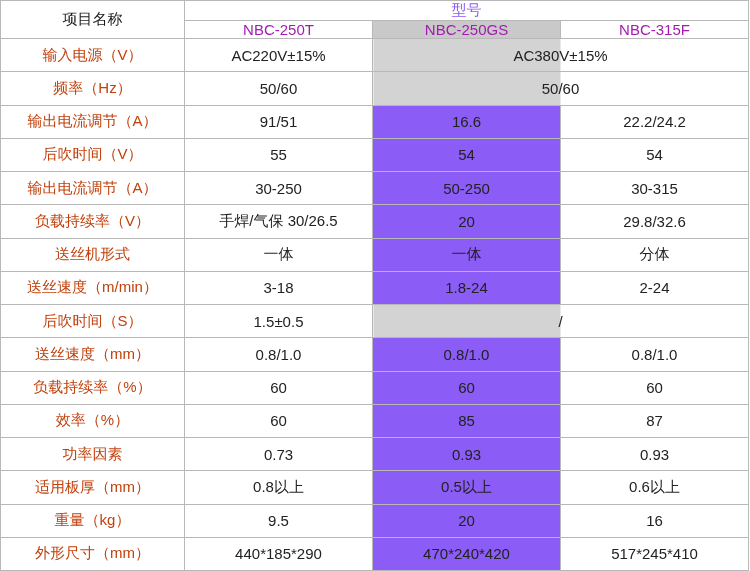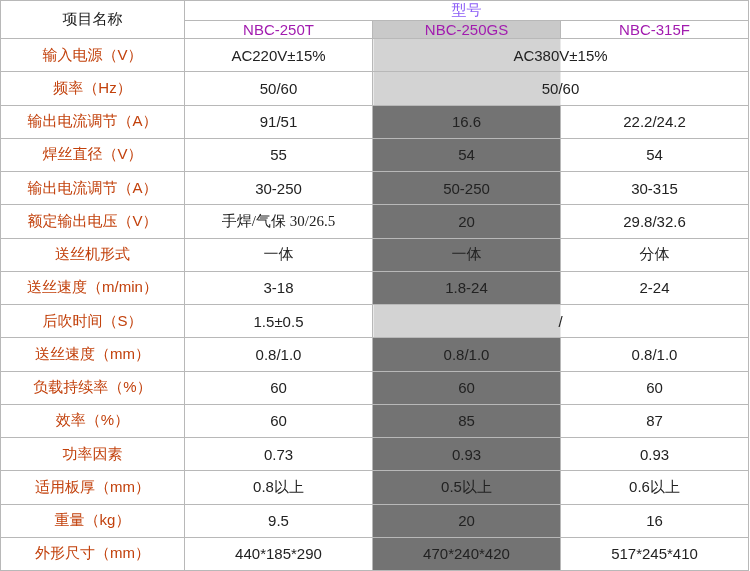--- a/index.html
+++ b/index.html
@@ -47,30 +47,30 @@
     font-weight: bold;
     font-size: 17px;
   }
   .row-label {
     text-align: left;
     padding-left: 14px;
     font-size: 15px;
     color: #c2410c;
   }
   .shaded {
-    background: #737373;
+    background: #8b5cf6;
   }
   .hdr-shaded {
     background: #c9c9c9;
   }
   .merged-2-3 {
     
     background: linear-gradient(to right, #d3d3d3 0%, #d3d3d3 50%, #ffffff 50%, #ffffff 100%);
   }
-  .small-txt { font-size: 14px; font-family: Liberation Serif, serif; }
+  .small-txt { font-size: 14px; }
 </style>
 </head>
 <body>
 
 <table id="spec-table">
   <colgroup>
     <col class="col-item">
     <col class="col-model">
     <col class="col-model">
     <col class="col-model">
@@ -97,33 +97,33 @@
         <td>50/60</td>
         <td colspan="2" class="merged-2-3">50/60</td>
       </tr>
       <tr>
         <td class="row-label">输出电流调节（A）</td>
         <td>91/51</td>
         <td class="shaded">16.6</td>
         <td>22.2/24.2</td>
       </tr>
       <tr>
-        <td class="row-label">焊丝直径（V）</td>
+        <td class="row-label">后吹时间（V）</td>
         <td>55</td>
         <td class="shaded">54</td>
         <td>54</td>
       </tr>
       <tr>
         <td class="row-label">输出电流调节（A）</td>
         <td>30-250</td>
         <td class="shaded">50-250</td>
         <td>30-315</td>
       </tr>
       <tr>
-        <td class="row-label">额定输出电压（V）</td>
+        <td class="row-label">负载持续率（V）</td>
         <td class="small-txt">手焊/气保 30/26.5</td>
         <td class="shaded">20</td>
         <td>29.8/32.6</td>
       </tr>
       <tr>
         <td class="row-label">送丝机形式</td>
         <td>一体</td>
         <td class="shaded">一体</td>
         <td>分体</td>
       </tr>

